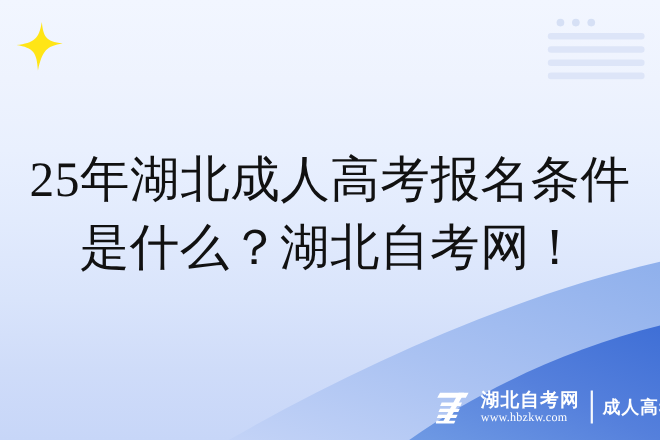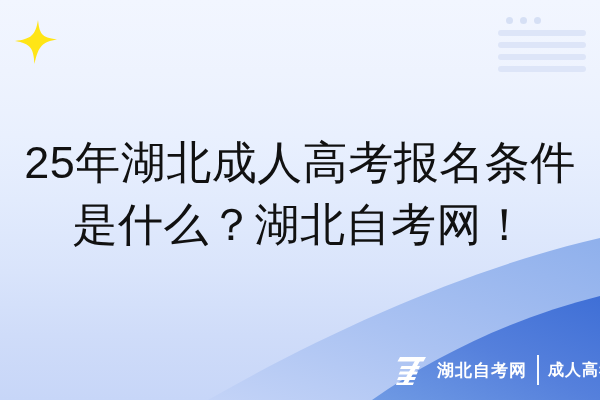--- a/index.html
+++ b/index.html
@@ -81,21 +81,21 @@
     right: 0;
     top: 132px;
     text-align: center;
     color: #111111;
     font-size: 45px;
     line-height: 62px;
     letter-spacing: 0.5px;
     font-family: "Liberation Sans", "DejaVu Sans", sans-serif;
     white-space: nowrap;
   }
-  .headline .l1 { display: block; }
+  .headline .l1 { display: block; font-family: Liberation Serif, serif; }
   .headline .l2 { display: block; }
 
   
   .logo {
     position: absolute;
     left: 396px;
     top: 350px;
     display: flex;
     align-items: center;
     height: 40px;
@@ -203,18 +203,19 @@
           <path d="M21 3 L26 3 L12 29 L7 29 Z"></path>
           <path d="M5.5 12 L24 12 L22.6 15 L4.1 15 Z"></path>
           <path d="M4 17.5 L22 17.5 L20.6 20.5 L2.6 20.5 Z"></path>
           <path d="M2.5 23 L20 23 L18.6 26 L1.1 26 Z"></path>
           <path d="M0.8 28.5 L18 28.5 L16.8 31 L0 31 Z"></path>
         </g>
       </svg>
     </span>
     <span class="logo-text">
       <span class="logo-name">湖北自考网</span>
+      <span class="logo-url">www.hbzkw.com</span>
     </span>
     <span class="logo-divider"></span>
     <span class="logo-tag">成人高考</span>
   </div>
 
 </div>
 
 </body></html>

